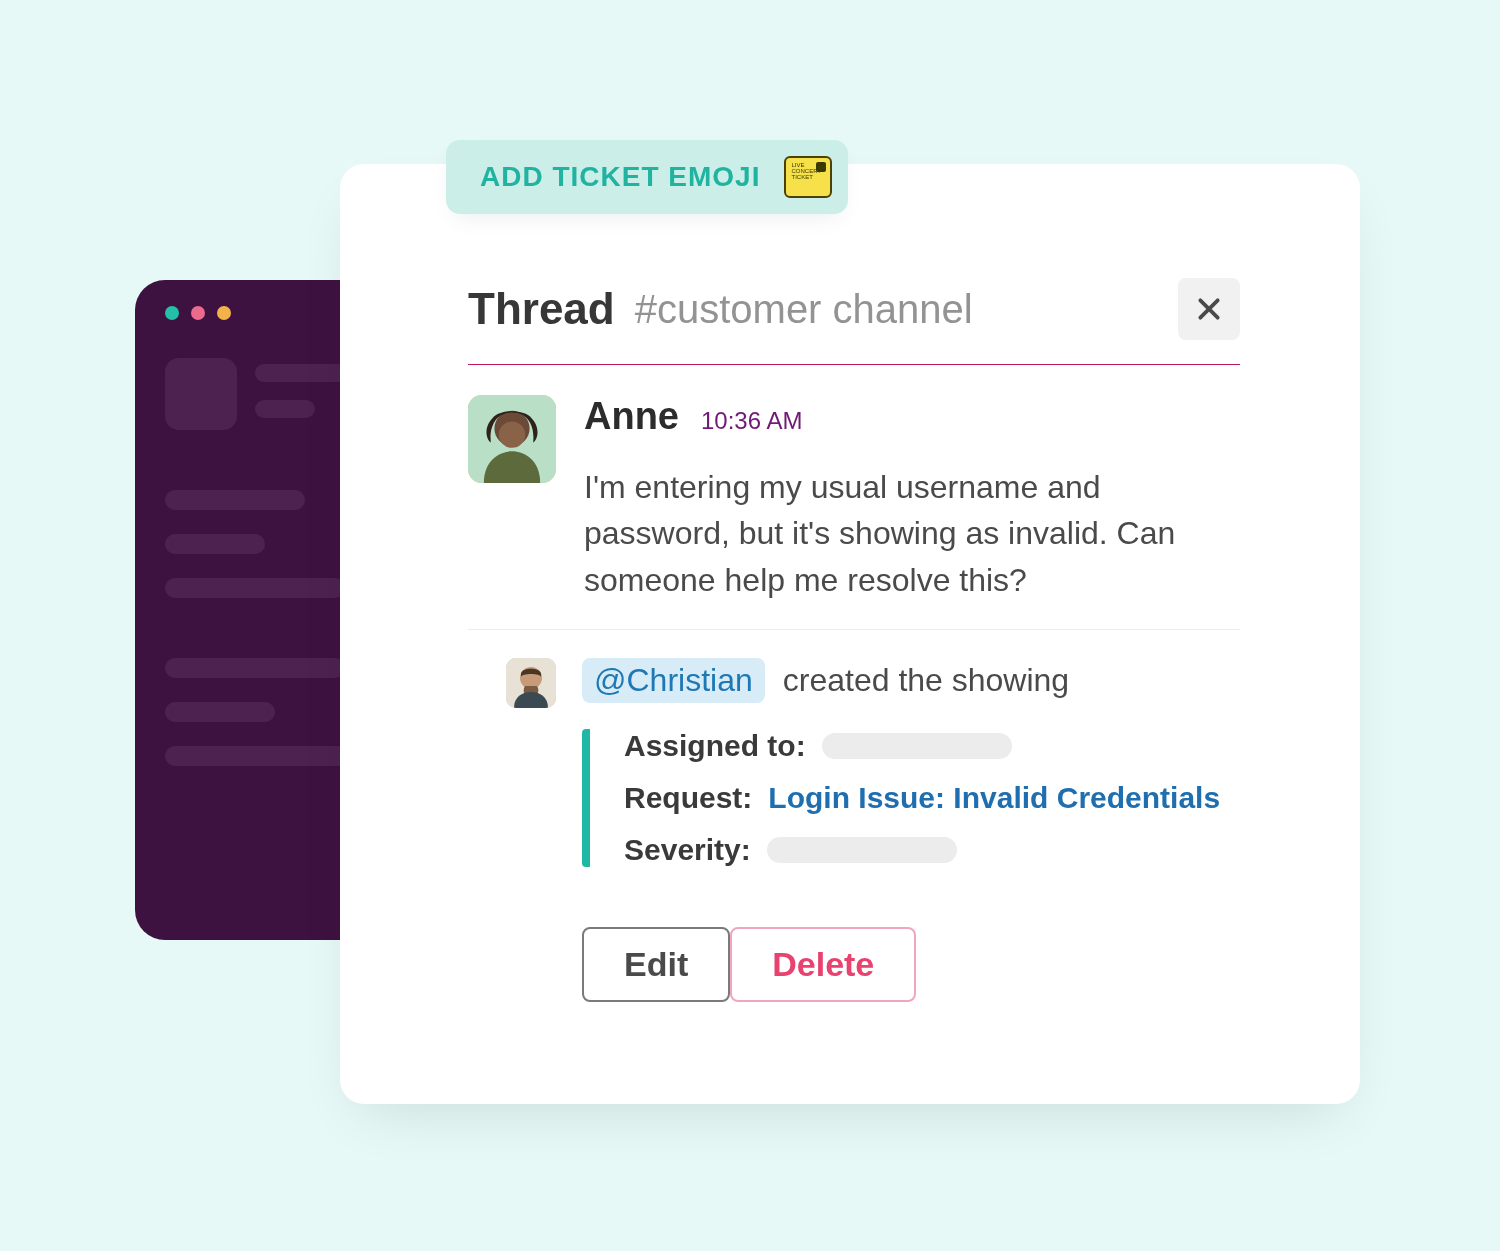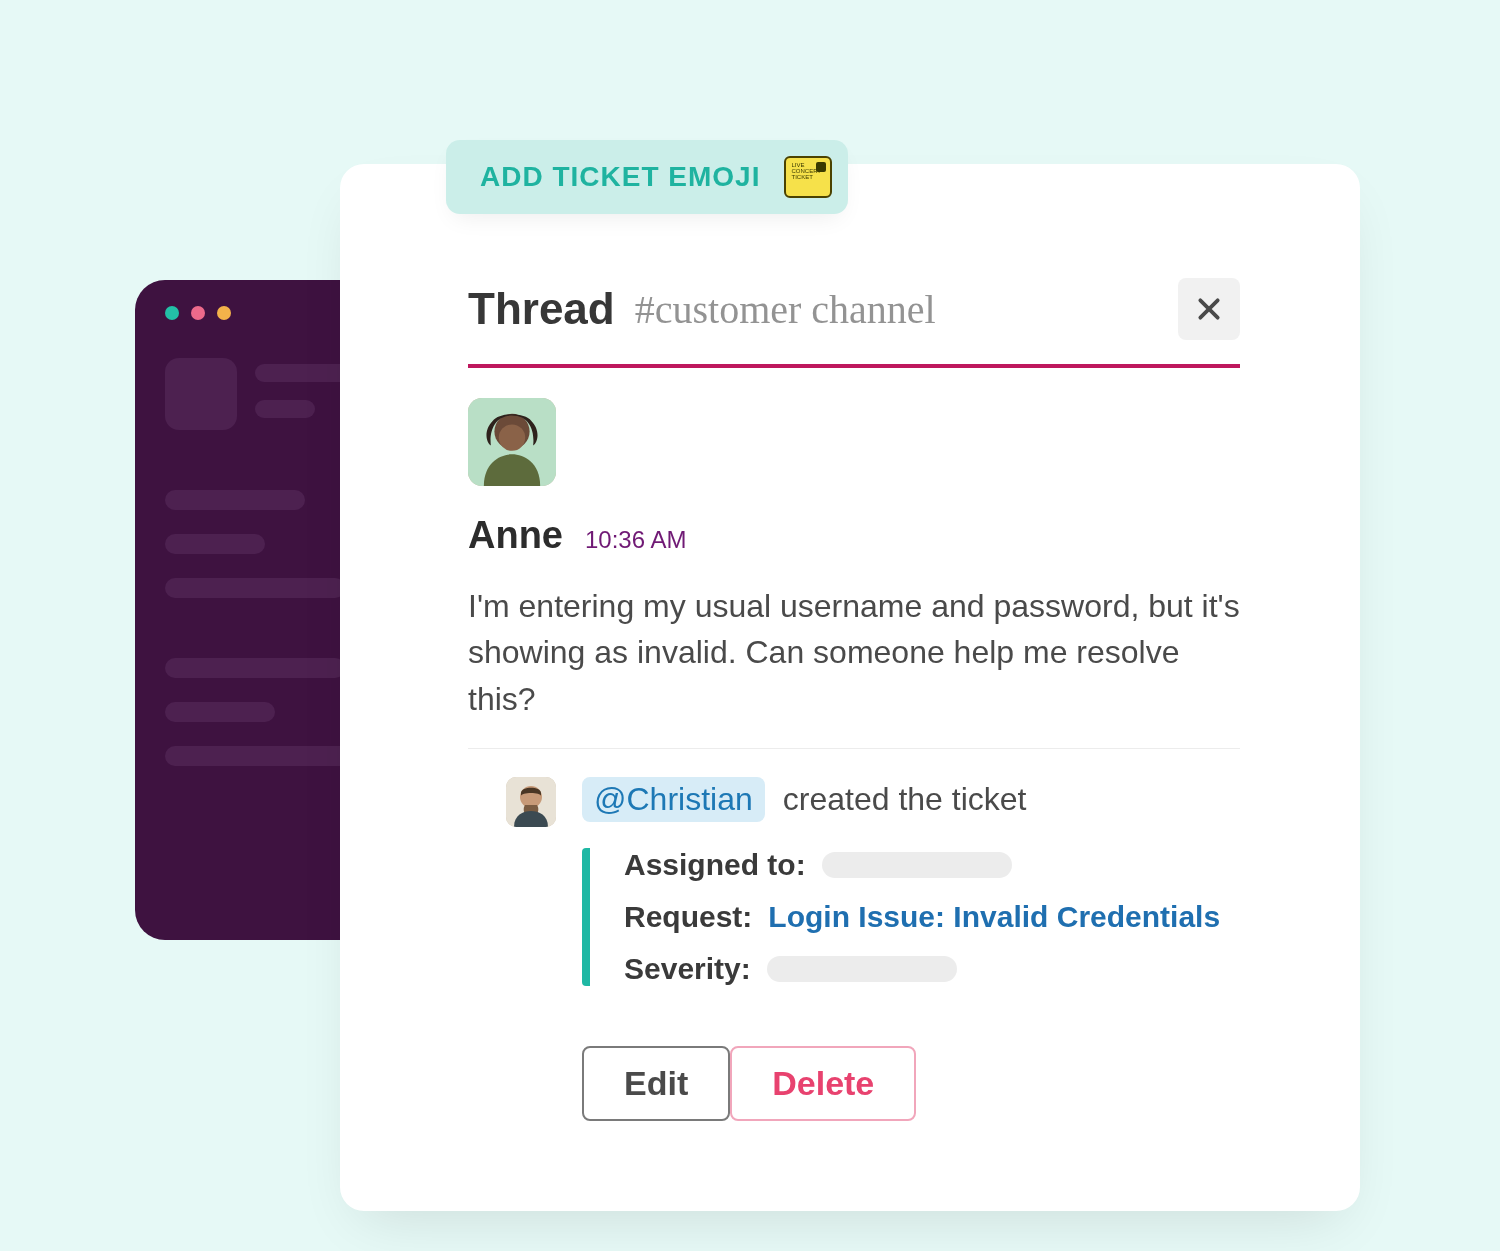--- a/index.html
+++ b/index.html
@@ -96,41 +96,40 @@
     overflow:hidden;
   }
   .ticket-emoji::after{
     content:""; position:absolute; right:4px; top:4px;
     width:10px;height:10px;background:#3a3a00;border-radius:2px;
   }
 
   
   .panel-head{
     display:flex; align-items:center; gap:20px;
-    border-bottom:4px solid #be185d;
+    border-bottom:1px solid #be185d;
     padding-bottom:24px;
   }
   .panel-title{ font-size:44px; font-weight:700; color:#373737;}
-  .panel-sub  { font-size:40px; color:#939393; font-weight:400;font-family:Liberation Serif, serif;}
+  .panel-sub  { font-size:40px; color:#939393; font-weight:400;}
   .close-btn{
     margin-left:auto;
     width:62px;height:62px;
     background:#f1f1f1;
     border:none; border-radius:8px;
     display:flex;align-items:center;justify-content:center;
     cursor:pointer;
   }
   .close-btn svg{width:26px;height:26px; stroke:#4a4a4a; stroke-width:3.5; stroke-linecap:round;}
 
   
   .msg{
     display:flex; gap:28px;
     padding:30px 0 26px 0;
     border-bottom:1px solid #ececec;
-    flex-direction:column;
   }
   .avatar{
     width:88px;height:88px;border-radius:14px; flex:none;
     background:#c8b9a0;
     overflow:hidden;
   }
   .avatar svg{width:100%;height:100%;}
   .msg-body{flex:1;}
   .msg-meta{display:flex;align-items:baseline;gap:22px;margin-bottom:8px;}
   .msg-name{font-size:38px;font-weight:800;color:#2c2c2c;}
@@ -248,21 +247,21 @@
         <rect width="100" height="100" fill="#e8e2d6"></rect>
         <circle cx="50" cy="40" r="22" fill="#c79a78"></circle>
         <path d="M30 32 C30 18 70 18 70 32 L70 38 C70 30 30 30 30 38 Z" fill="#4a3624"></path>
         <path d="M38 56 C34 62 34 72 42 76 L58 76 C66 72 66 62 62 56 Z" fill="#7a5c42"></path>
         <path d="M16 100 C16 76 34 68 50 68 C66 68 84 76 84 100 Z" fill="#3b4a52"></path>
       </svg>
     </div>
     <div class="reply-body">
       <div class="reply-line">
         <span class="mention">@Christian</span>
-        <span>created the ticket</span>
+        <span>created the showing</span>
       </div>
 
       <div class="ticket">
         <div class="trow">
           <b>Assigned to:</b>
           <span class="placeholder ph1"></span>
         </div>
         <div class="trow">
           <b>Request:</b>
           <a class="req-link">Login Issue: Invalid Credentials</a>

